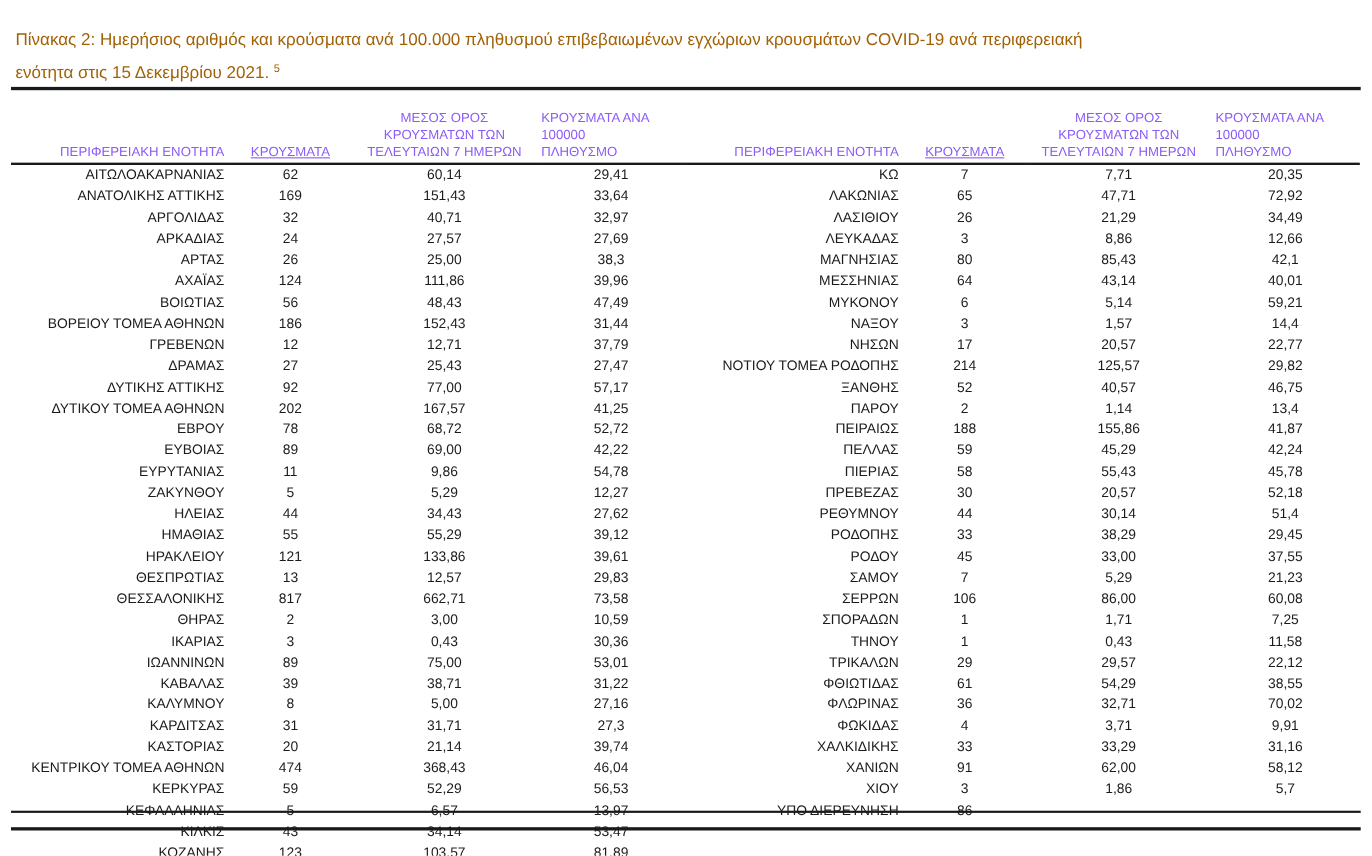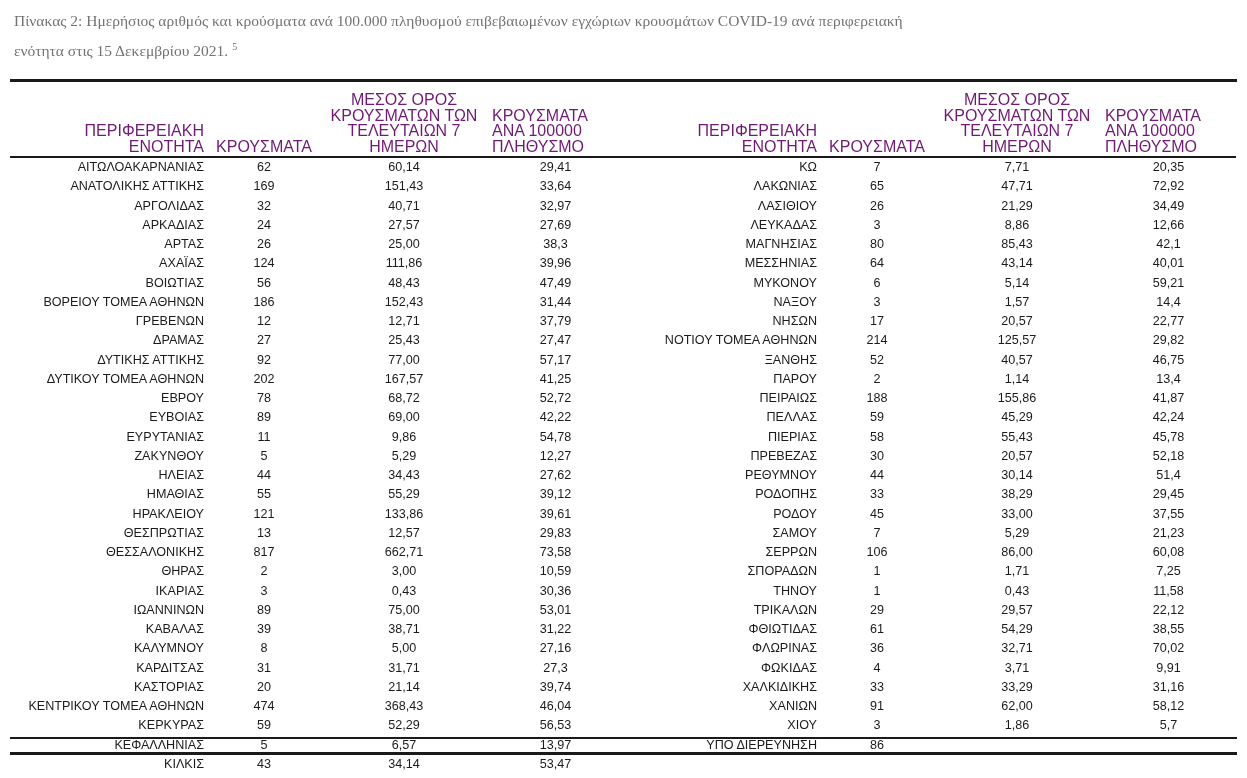--- a/index.html
+++ b/index.html
@@ -16,25 +16,25 @@
   }
   .page {
     position: relative;
     width: 1247px;
     height: 778px;
     box-sizing: border-box;
   }
 
   
   .title-block {
-    padding: 8px 14px 0 14px;
+    padding: 24px 14px 0 14px;
     font-size: 15.5px;
     line-height: 26px;
-    color: #737373;
-    font-family: Liberation Serif, serif;
+    color: #a16207;
+    font-family: Liberation Sans, sans-serif;
   }
   .title-line {
     display: block;
     white-space: nowrap;
   }
   .title-sup {
     font-size: 10px;
     vertical-align: super;
     margin-left: 4px;
   }
@@ -84,30 +84,30 @@
     font-size: 12.5px;
     table-layout: fixed;
   }
   table.datatable col.c-name   { width: 198px; }
   table.datatable col.c-cases  { width: 112px; }
   table.datatable col.c-avg    { width: 168px; }
   table.datatable col.c-per100 { width: 135px; }
 
   table.datatable thead th {
     font-weight: normal;
-    font-size: 16px;
+    font-size: 12px;
     line-height: 15.5px;
     vertical-align: bottom;
     padding: 0 4px 2px 4px;
     border-bottom: 2px solid #1a1a1a;
     height: 54px;
-    color: #701a75;
+    color: #8b5cf6;
   }
   th.h-name   { text-align: right; padding-left: 16px; }
-  th.h-cases  { text-align: center; }
+  th.h-cases  { text-align: center; text-decoration: underline; }
   th.h-avg    { text-align: center; }
   th.h-per100 { text-align: left; }
 
   table.datatable tbody td {
     padding: 0 4px;
     height: 19.25px;
     line-height: 19.25px;
     font-size: 12.6px;
     color: #1b1b1b;
     white-space: nowrap;
@@ -430,21 +430,21 @@
               <td class="t-avg">1,57</td>
               <td class="t-per100">14,4</td>
             </tr>
             <tr>
               <td class="t-name">ΝΗΣΩΝ</td>
               <td class="t-cases">17</td>
               <td class="t-avg">20,57</td>
               <td class="t-per100">22,77</td>
             </tr>
             <tr>
-              <td class="t-name">ΝΟΤΙΟΥ ΤΟΜΕΑ ΑΘΗΝΩΝ</td>
+              <td class="t-name">ΝΟΤΙΟΥ ΤΟΜΕΑ ΡΟΔΟΠΗΣ</td>
               <td class="t-cases">214</td>
               <td class="t-avg">125,57</td>
               <td class="t-per100">29,82</td>
             </tr>
             <tr>
               <td class="t-name">ΞΑΝΘΗΣ</td>
               <td class="t-cases">52</td>
               <td class="t-avg">40,57</td>
               <td class="t-per100">46,75</td>
             </tr>

